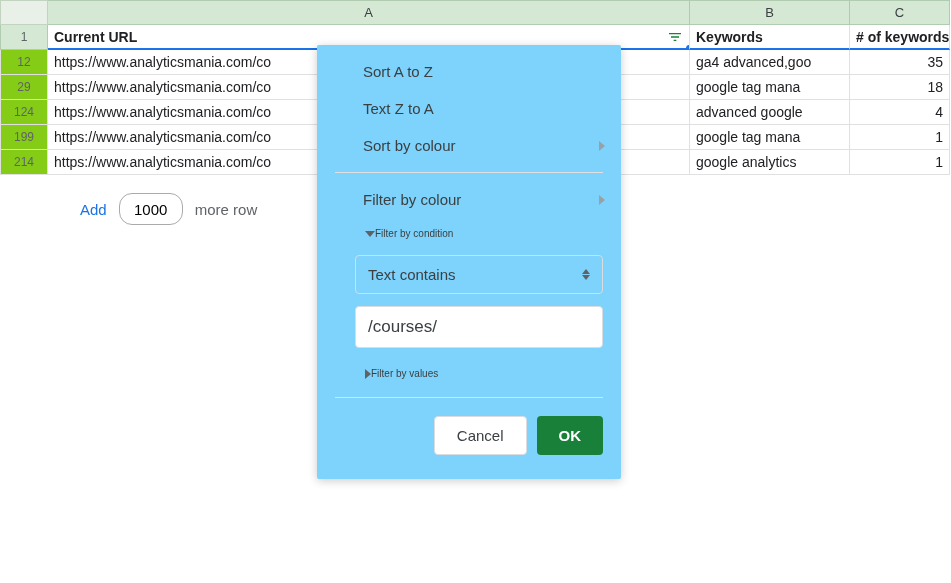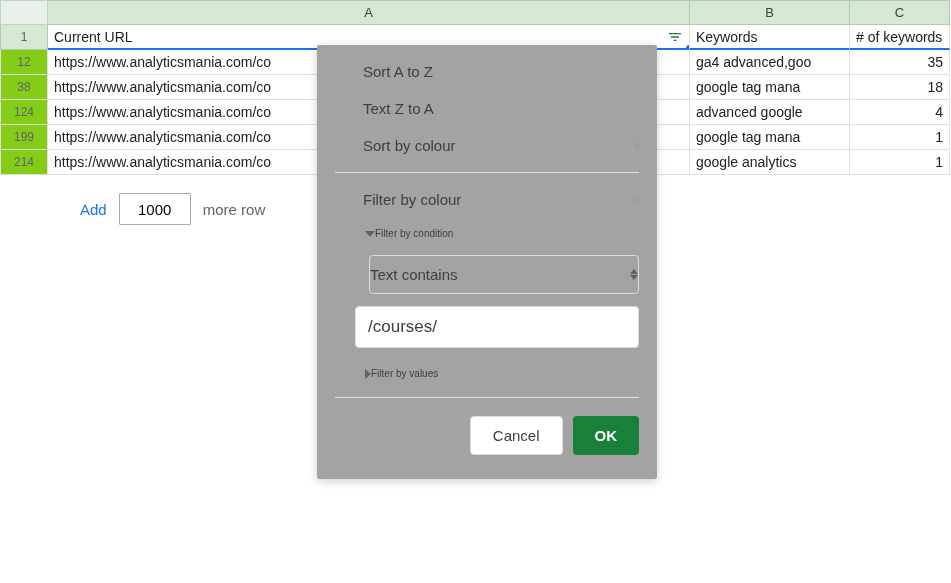--- a/index.html
+++ b/index.html
@@ -16,43 +16,43 @@
     .col-b { width: 160px; }
     .col-c { width: 100px; }
     
     .rownum { width: 48px; background: #84cc16; border: 1px solid #e0e0e0; border-top: none; display: flex; align-items: center; justify-content: center; font-size: 12px; color: #5f6368; }
     .rownum.selected { background: #d4e8d4; border-color: #b0ccb0; }
     
     .cell { border: 1px solid #e0e0e0; border-left: none; border-top: none; display: flex; align-items: center; padding: 0 6px; background: #fff; font-size: 14px; overflow: hidden; white-space: nowrap; }
     .cell.a { width: 642px; }
     .cell.b { width: 160px; }
     .cell.c { width: 100px; justify-content: flex-end; }
-    .cell.header { font-weight: normal; border-bottom: 2px solid #1a73e8; }
+    .cell.header { font-weight: bold; border-bottom: 2px solid #1a73e8; }
     .cell.header.a { justify-content: space-between; position: relative; }
     
     .filter-icon { width: 16px; height: 16px; display: flex; align-items: center; justify-content: center; }
     .filter-icon svg { fill: #188038; }
     .selection-handle { position: absolute; right: -4px; bottom: -4px; width: 7px; height: 7px; background: #1a73e8; border-radius: 50%; }
 
     .addrows { display: flex; align-items: center; gap: 12px; padding: 18px 0 0 80px; }
     .addrows-link { color: #1a73e8; font-size: 15px; cursor: pointer; }
-    .addrows-input { width: 72px; height: 32px; border: 1px solid #aaa; border-radius: 1px; text-align: center; font-size: 15px; }
+    .addrows-input { width: 64px; height: 32px; border: 1px solid #aaa; border-radius: 13px; text-align: center; font-size: 15px; }
     .addrows-text { color: #5f6368; font-size: 15px; }
     
-    .filter-popup { position: absolute; top: 45px; left: 317px; width: 340px; background: #a3a3a3; box-shadow: 0 2px 10px rgba(0,0,0,0.2); border-radius: 2px; padding: 8px 0; z-index: 10; }
+    .filter-popup { position: absolute; top: 45px; left: 317px; width: 304px; background: #7dd3fc; box-shadow: 0 2px 10px rgba(0,0,0,0.2); border-radius: 2px; padding: 8px 0; z-index: 10; }
     .popup-item { padding: 10px 16px 10px 46px; color: #3c4043; font-size: 15px; cursor: pointer; display: flex; align-items: center; justify-content: space-between; }
     .popup-divider { height: 1px; background: #e0e0e0; margin: 8px 18px; }
     .popup-section { padding: 10px 16px 10px 24px; display: flex; align-items: center; color: #3c4043; font-size: 10px; cursor: pointer; margin-left: 24px; }
     .caret { width: 0; height: 0; border-style: solid; display: inline-block; }
     .caret.right { border-width: 5px 0 5px 6px; border-color: transparent transparent transparent #5f6368; }
     .caret.down { border-width: 6px 5px 0 5px; border-color: #5f6368 transparent transparent transparent; }
     .submenu-arrow { width: 0; height: 0; border-style: solid; border-width: 5px 0 5px 6px; border-color: transparent transparent transparent #9aa0a6; }
     
     .condition-box { margin: 6px 18px 10px 38px; }
-    .select-field { border: 1px solid #dadce0; border-radius: 4px; padding: 10px 0; font-size: 15px; display: flex; align-items: center; justify-content: space-between; cursor: pointer; color: #3c4043; margin-left: 14px; }
+    .select-field { border: 1px solid #dadce0; border-radius: 4px; padding: 10px 12px; font-size: 15px; display: flex; align-items: center; justify-content: space-between; cursor: pointer; color: #3c4043; }
     .select-arrows { display: flex; flex-direction: column; gap: 1px; }
     .arrow-up { width: 0; height: 0; border-left: 4px solid transparent; border-right: 4px solid transparent; border-bottom: 5px solid #5f6368; }
     .arrow-down { width: 0; height: 0; border-left: 4px solid transparent; border-right: 4px solid transparent; border-top: 5px solid #5f6368; }
     .text-input { width: 100%; border: 1px solid #dadce0; border-radius: 4px; padding: 10px 12px; font-size: 17px; margin-top: 12px; color: #3c4043; outline: none; }
     
     .popup-buttons { display: flex; justify-content: flex-end; gap: 10px; padding: 10px 18px 16px; }
     .btn { padding: 10px 22px; border-radius: 4px; font-size: 15px; cursor: pointer; border: none; }
     .btn-cancel { background: #fff; border: 1px solid #dadce0; color: #3c4043; text-align: right; }
     .btn-ok { background: #188038; color: #fff; font-weight: 700; }
   </style>
@@ -82,21 +82,21 @@
     <div class="cell c header" style="justify-content:flex-start;"># of keywords</div>
   </div>
 
   <div class="row">
     <div class="rownum">12</div>
     <div class="cell a">https://www.analyticsmania.com/co</div>
     <div class="cell b">ga4 advanced,goo</div>
     <div class="cell c">35</div>
   </div>
   <div class="row">
-    <div class="rownum">38</div>
+    <div class="rownum">29</div>
     <div class="cell a">https://www.analyticsmania.com/co</div>
     <div class="cell b">google tag mana</div>
     <div class="cell c">18</div>
   </div>
   <div class="row">
     <div class="rownum">124</div>
     <div class="cell a">https://www.analyticsmania.com/co</div>
     <div class="cell b">advanced google</div>
     <div class="cell c">4</div>
   </div>

